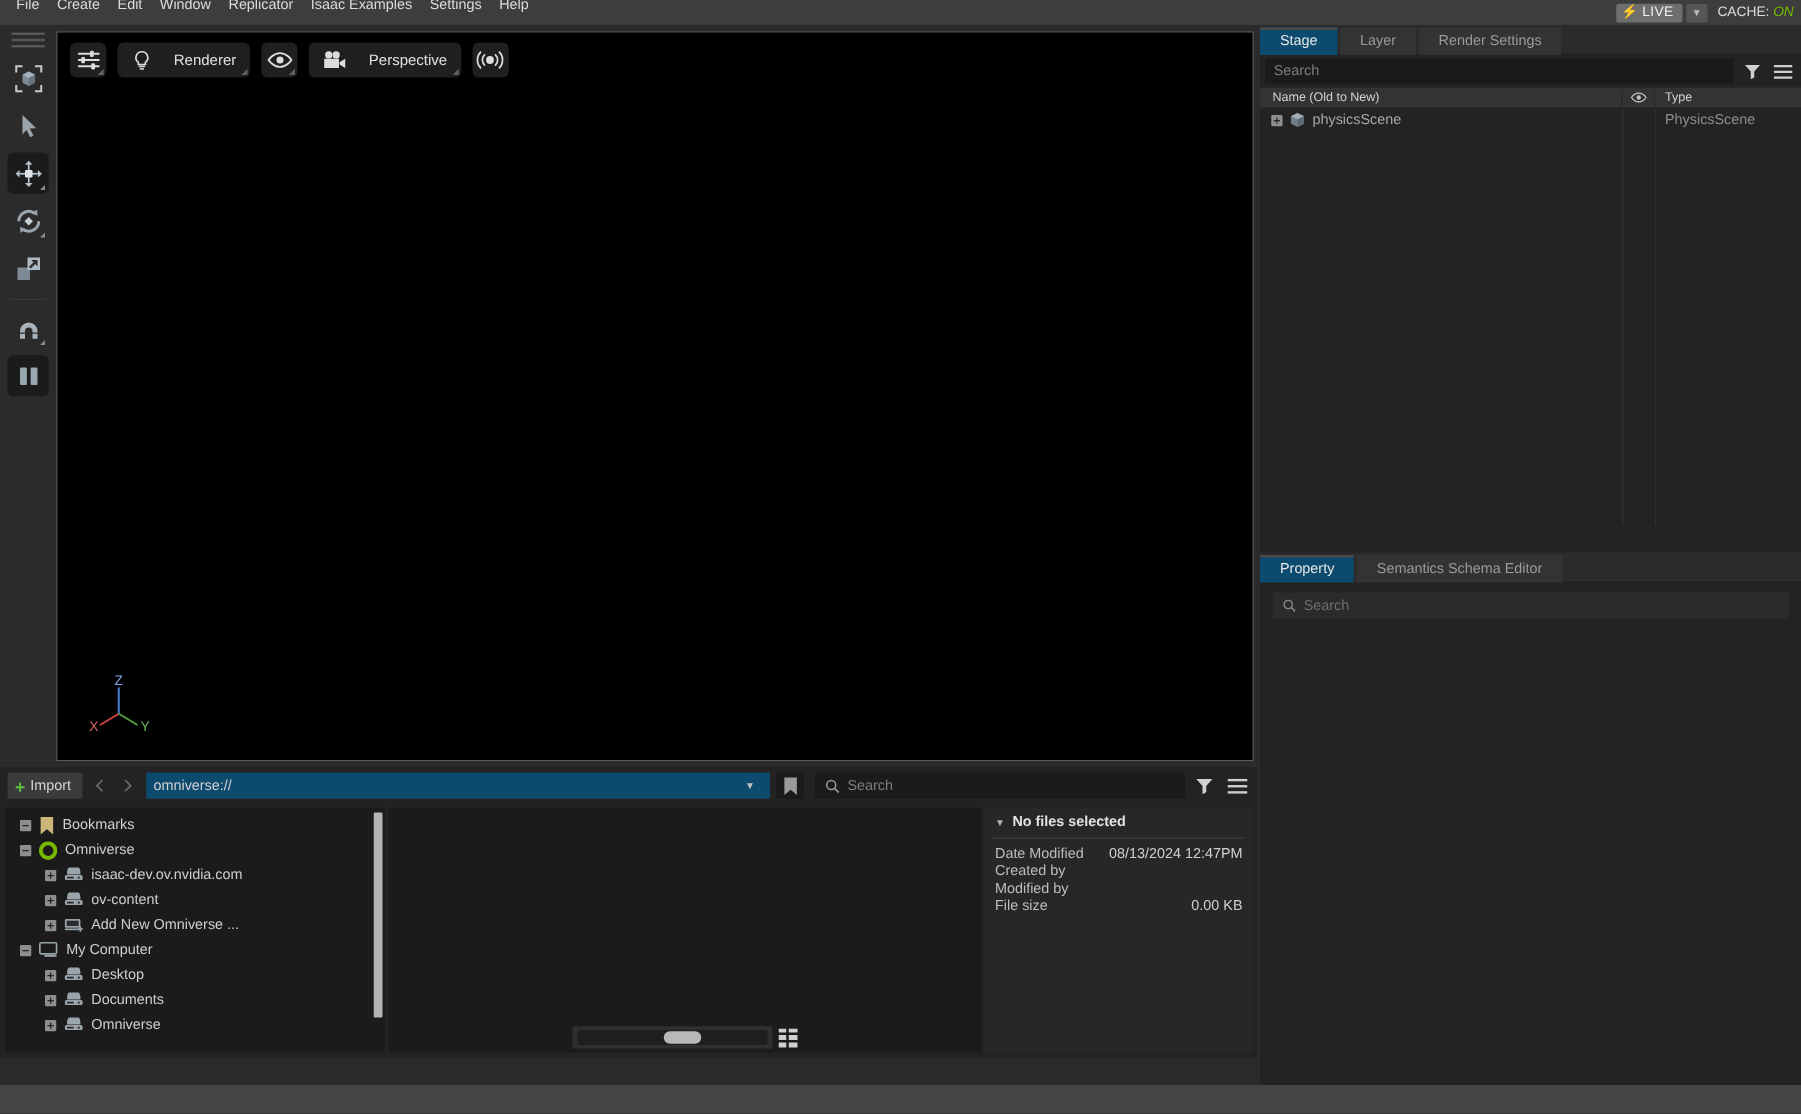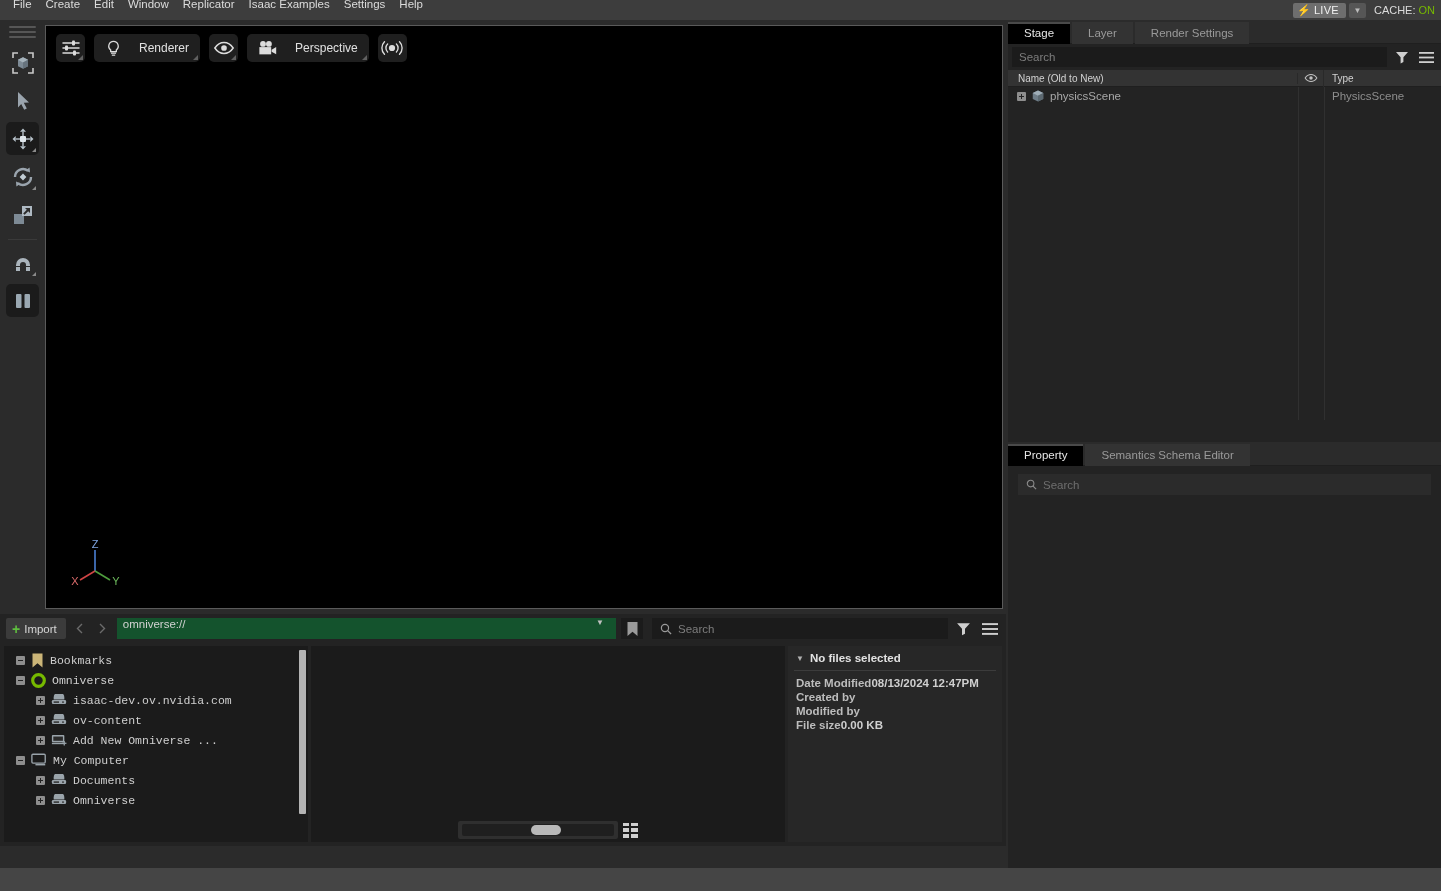--- a/index.html
+++ b/index.html
@@ -33,21 +33,21 @@
     padding: 0 7px 0 4px;
   }
   .live-badge .bolt { color: #f2e41f; font-size: 11px; line-height: 1; }
   .live-badge .txt { font-size: 11px; color: #f0f0f0; letter-spacing: .3px; }
   .live-drop {
     width: 17px; height: 15px; background: #565656; border-radius: 2px;
     display: flex; align-items: center; justify-content: center;
     font-size: 8px; color: #bcbcbc;
   }
   .cache-txt { font-size: 11px; color: #dcdcdc; margin-left: 5px; }
-  .cache-val { font-size: 11px; color: #76b900; }
+  .cache-val { font-size: 11px; color: #76b900; font-style: italic; }
 
   
   .left-toolbar {
     position: absolute; left: 0; top: 20px; width: 45px; height: 591px;
     background: #2b2b2b; padding-top: 6px;
     display: flex; flex-direction: column; align-items: center;
   }
   .grip { width: 27px; height: 13px; margin-bottom: 7px; position: relative; }
   .grip i {
     display: block; height: 2px; background: #565656; margin-bottom: 3px;
@@ -102,21 +102,21 @@
   }
   .tabbar { display: flex; height: 22px; align-items: flex-end; position: relative; }
   .tabbar::after {
     content:''; position:absolute; left:0; right:0; bottom:0; height:1px; background:#1f1f1f;
   }
   .tab {
     height: 22px; padding: 0 16px; font-size: 11.5px; line-height: 22px;
     color: #9a9a9a; background: #333333; margin-right: 2px; cursor: default;
     position: relative; z-index: 1;
   }
-  .tab.active { background: #000000; color: #e6e6e6; }
+  .tab.active { background: #0c4a6e; color: #e6e6e6; }
   .tab.active::before {
     content:''; position:absolute; left:0; right:0; top:0; height:2px; background:#4a4a4a;
   }
   .stage-body { background: #232323; height: calc(100% - 22px); position: relative; }
   .stage-searchrow {
     display: flex; align-items: center; height: 26px; padding: 3px 4px 3px 4px; gap: 4px;
   }
   .stage-search {
     flex: 1; height: 20px; background: #1b1b1b; border: none;
     font-size: 11.5px; color: #c8c8c8; padding: 0 7px;
@@ -191,21 +191,21 @@
     display: flex; align-items: center; gap: 4px; height: 21px; padding: 0 9px 0 6px;
     background: #3b3b3b; border-radius: 2px; font-size: 11.5px; color: #d6d6d6;
     cursor: default;
   }
   .import-btn .plus { color: #5fbf3f; font-size: 14px; line-height: 1; font-weight: bold; }
   .nav-arrow {
     width: 18px; height: 21px; display: flex; align-items: center; justify-content: center;
     color: #6b6b6b; font-size: 12px; cursor: default;
   }
   .path-bar {
-    flex: 1; height: 21px; background: #14532d; display: flex; align-items: flex-start;
+    flex: 1; height: 21px; background: #0c4a6e; display: flex; align-items: center;
     padding: 0 6px; position: relative;
   }
   .path-bar input {
     flex: 1; background: transparent; border: none; outline: none;
     font-size: 11.5px; color: #d2d2d2; font-family: "Liberation Sans", sans-serif;
   }
   .path-drop { padding: 0 6px; font-size: 8px; color: #c0c0c0; cursor: default; }
   .bookmark-btn {
     width: 22px; height: 21px; background: #1b1b1b;
     display: flex; align-items: center; justify-content: center; cursor: default;
@@ -220,21 +220,20 @@
   }
   .search-bar input::placeholder { color: #7d7d7d; }
 
   .content-main {
     position: absolute; left: 0; top: 29px; right: 0; bottom: 0; display: flex;
     padding: 3px 4px 4px 4px; gap: 3px;
   }
   .tree-pane {
     width: 304px; background: #1b1b1b; position: relative; overflow: hidden;
     padding-top: 4px;
-    font-family: Liberation Mono, monospace;
   }
   .tree-row {
     display: flex; align-items: center; height: 20px; gap: 6px;
     font-size: 11.5px; color: #cfcfcf; cursor: default; padding-right: 14px;
   }
   .tree-scroll {
     position: absolute; right: 2px; top: 4px; width: 7px; height: 164px;
     background: #b4b4b4; border-radius: 1px;
   }
   .files-pane { flex: 1; background: #1b1b1b; position: relative; }
@@ -261,22 +260,22 @@
   .detail-pane {
     width: 214px; background: #272727; padding: 6px 0 0 0; position: relative;
   }
   .detail-head {
     display: flex; align-items: center; gap: 6px; padding: 0 8px 6px 8px;
     font-size: 11.5px; color: #e2e2e2; font-weight: bold;
   }
   .detail-head .caret { font-size: 8px; color: #b0b0b0; }
   .detail-sep { height: 1px; background: #3c3c3c; margin: 0 6px 5px 6px; }
   .detail-row {
-    display: flex; padding: 0 8px;
-    font-size: 11.5px; color: #bdbdbd; line-height: 14px; font-weight: bold;
+    display: flex; justify-content: space-between; padding: 0 8px;
+    font-size: 11.5px; color: #bdbdbd; line-height: 14px;
   }
   .detail-row .k { white-space: nowrap; }
   .detail-row .v { color: #cfcfcf; }
 
   
   .statusbar {
     position: absolute; left: 0; bottom: 0; width: 1441px; height: 23px;
     background: #454545;
   }
   .vsplit-left {
@@ -651,20 +650,30 @@
 
           <div class="tree-row" style="padding-left:12px">
             <span class="expand-box" style="position:relative"></span>
             <svg width="16" height="14" viewBox="0 0 18 15">
               <rect x="1" y="1" width="15" height="10" rx="1.2" fill="none" stroke="#9aa4ab" stroke-width="1.5"></rect>
               <rect x="5" y="12" width="11" height="1.6" fill="#9aa4ab"></rect>
             </svg>
             <span>My Computer</span>
           </div>
 
+          <div class="tree-row" style="padding-left:32px">
+            <span class="expand-box plus" style="position:relative"></span>
+            <svg width="16" height="13" viewBox="0 0 18 14">
+              <path d="M3 3.5a6 6 0 0 1 12 0V6H3z" fill="#9aa4ab"></path>
+              <rect x="1" y="6.5" width="16" height="4.5" rx="1.4" fill="#9aa4ab"></rect>
+              <rect x="3" y="8" width="6" height="1.6" fill="#2b2b2b"></rect>
+              <circle cx="13.5" cy="8.8" r="1" fill="#2b2b2b"></circle>
+            </svg>
+            <span>Desktop</span>
+          </div>
 
           <div class="tree-row" style="padding-left:32px">
             <span class="expand-box plus" style="position:relative"></span>
             <svg width="16" height="13" viewBox="0 0 18 14">
               <path d="M3 3.5a6 6 0 0 1 12 0V6H3z" fill="#9aa4ab"></path>
               <rect x="1" y="6.5" width="16" height="4.5" rx="1.4" fill="#9aa4ab"></rect>
               <rect x="3" y="8" width="6" height="1.6" fill="#2b2b2b"></rect>
               <circle cx="13.5" cy="8.8" r="1" fill="#2b2b2b"></circle>
             </svg>
             <span>Documents</span>

